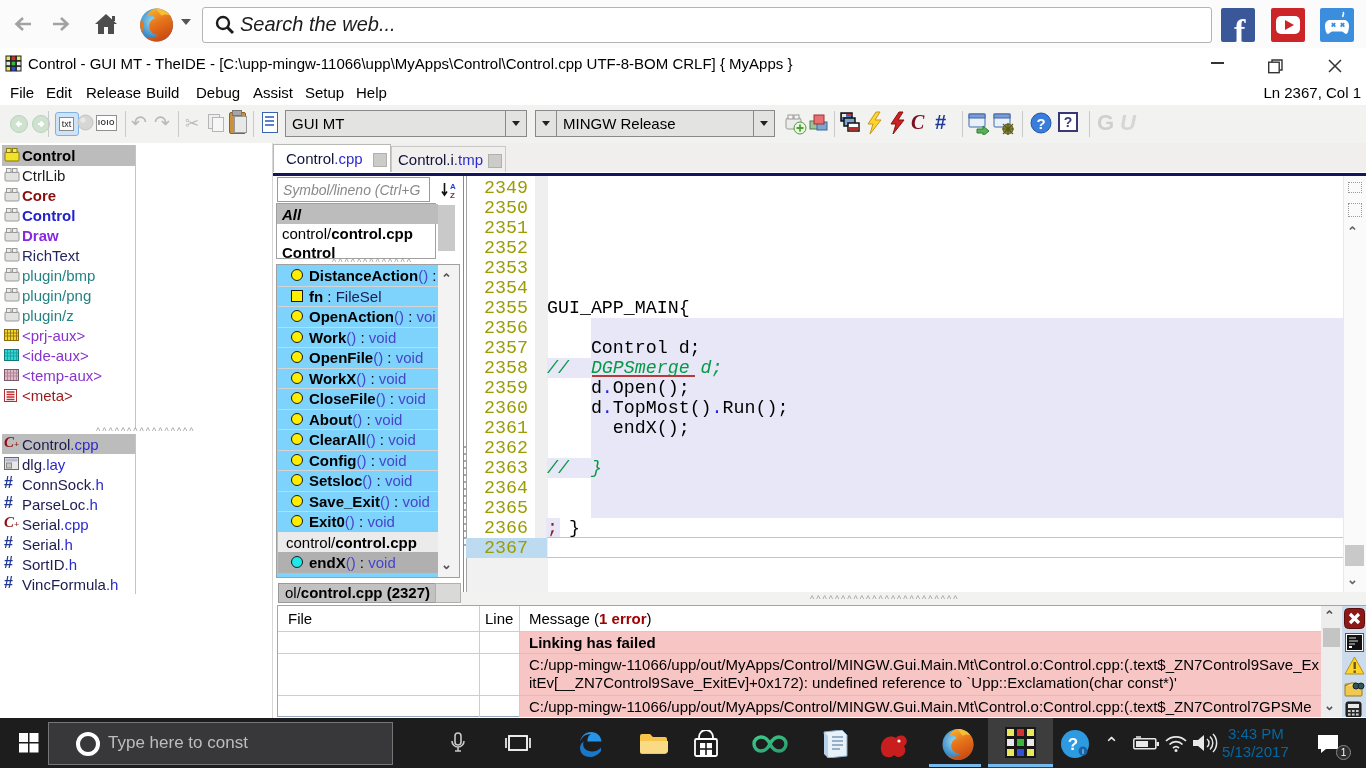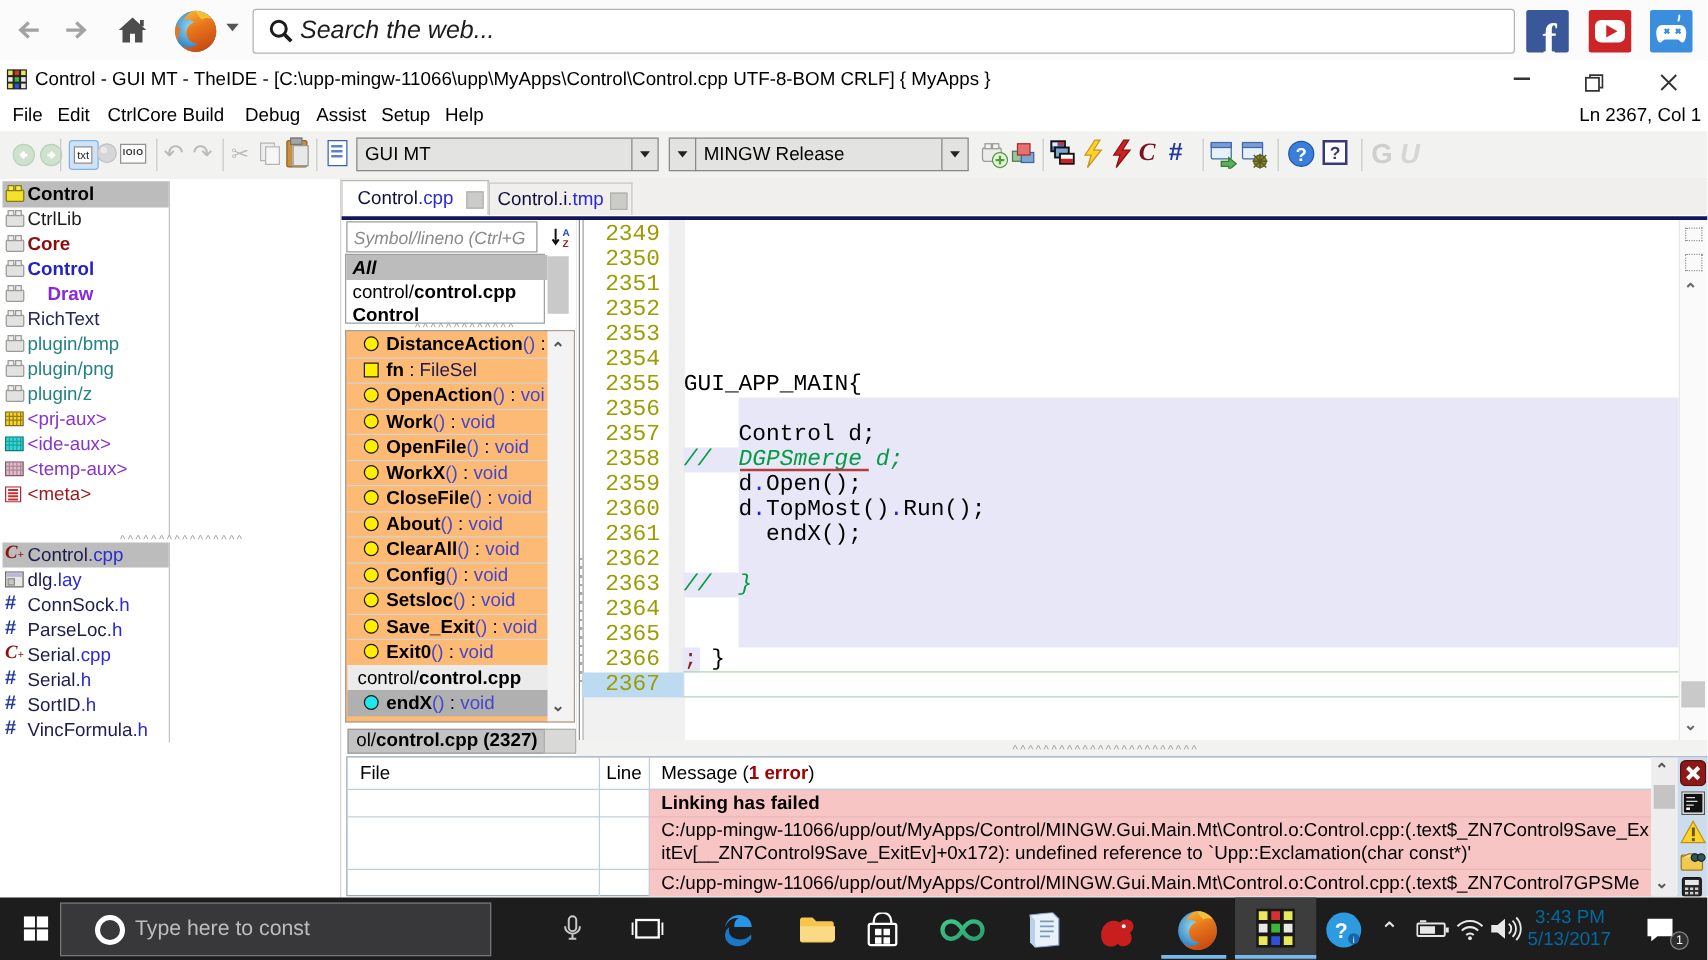--- a/index.html
+++ b/index.html
@@ -150,21 +150,21 @@
     <rect x="0.7" y="3.2" width="10.5" height="10.5" fill="#fff" stroke="#333" stroke-width="1.4"></rect>
     <path d="M4 3 v-2 h10 v10 h-2.5" fill="none" stroke="#333" stroke-width="1.4"></path>
   </svg>
   <svg class="abs" style="left:1328px;top:59px;" width="14" height="14">
     <path d="M1 1 L13 13 M13 1 L1 13" stroke="#333" stroke-width="1.5"></path>
   </svg>
 
   <div id="mbar" class="abs"></div>
   <div class="abs menu" style="left:10px;">File</div>
   <div class="abs menu" style="left:46px;">Edit</div>
-  <div class="abs menu" style="left:86px;">CtrlCore</div>
+  <div class="abs menu" style="left:86px;">Release</div>
   <div class="abs menu" style="left:146px;">Build</div>
   <div class="abs menu" style="left:196px;">Debug</div>
   <div class="abs menu" style="left:253px;">Assist</div>
   <div class="abs menu" style="left:305px;">Setup</div>
   <div class="abs menu" style="left:356px;">Help</div>
   <div class="abs menu" style="right:5px;white-space:nowrap;">Ln 2367, Col 1</div>
 
   <div id="toolbar" class="abs"></div>
   <div class="abs" style="left:105px;top:105px;">
 
@@ -311,21 +311,21 @@
           <rect x="8.5" y="1.5" width="4.5" height="4" fill="#eeeeec" stroke="#9a9a98"></rect>
         </svg>
         <span class="t" style="color:#2222cc;font-weight:bold;">Control</span>
       </div>
     <div class="abs lrow" style="top:80px;">
         <svg class="ic" width="17" height="16">
           <rect x="1" y="5" width="14" height="9" rx="1" fill="#e2e2e0" stroke="#9a9a98"></rect>
           <rect x="2.5" y="1.5" width="4.5" height="4" fill="#eeeeec" stroke="#9a9a98"></rect>
           <rect x="8.5" y="1.5" width="4.5" height="4" fill="#eeeeec" stroke="#9a9a98"></rect>
         </svg>
-        <span class="t" style="color:#8828e0;font-weight:bold;margin-left:16px;">Draw</span>
+        <span class="t" style="color:#8828e0;font-weight:bold;">Draw</span>
       </div>
     <div class="abs lrow" style="top:100px;text-decoration:underline;">
         <svg class="ic" width="17" height="16">
           <rect x="1" y="5" width="14" height="9" rx="1" fill="#e2e2e0" stroke="#9a9a98"></rect>
           <rect x="2.5" y="1.5" width="4.5" height="4" fill="#eeeeec" stroke="#9a9a98"></rect>
           <rect x="8.5" y="1.5" width="4.5" height="4" fill="#eeeeec" stroke="#9a9a98"></rect>
         </svg>
         <span class="t" style="color:#26265e;">RichText</span>
       </div>
     <div class="abs lrow" style="top:120px;">
@@ -434,21 +434,21 @@
 
     <div class="abs" style="left:0px;top:27px;width:160px;height:56px;border:1px solid #a0a0a0;box-sizing:border-box;background:#fff;">
       <div class="abs selgray" style="left:0;top:0;width:161px;height:20px;"></div>
       <div class="abs" style="left:161px;top:1px;width:17px;height:46px;background:#c9c9c9;"></div>
       <div class="abs nrow" style="left:5px;top:2px;font-weight:bold;font-style:italic;">All</div>
       <div class="abs nrow" style="left:5px;top:21px;">control/<b>control.cpp</b></div>
       <div class="abs nrow" style="left:5px;top:40px;font-weight:bold;">Control</div>
     </div>
     <div class="abs dots" style="left:56px;top:81px;">^^^^^^^^^^^^^</div>
 
-    <div class="abs" style="left:0px;top:88px;width:184px;height:314px;border:1px solid #a0a0a0;box-sizing:border-box;background:#fdba74;" id="mlist">
+    <div class="abs" style="left:0px;top:88px;width:184px;height:314px;border:1px solid #a0a0a0;box-sizing:border-box;background:#7dd3fc;" id="mlist">
       <div class="abs mrow" style="top:0px;border-bottom:1px solid #d4d4d4;">
           <span class="ic"></span>
           <span class="t"><b>DistanceAction</b><span class="mblue">()</span> :</span>
         </div>
       <div class="abs mrow" style="top:20.5px;border-bottom:1px solid #d4d4d4;">
           <span class="ic" style="border-radius:0;"></span>
           <span class="t"><b>fn</b> : <span style="color:#1c1c50;">FileSel</span></span>
         </div>
       <div class="abs mrow" style="top:41px;border-bottom:1px solid #d4d4d4;">
           <span class="ic"></span>

